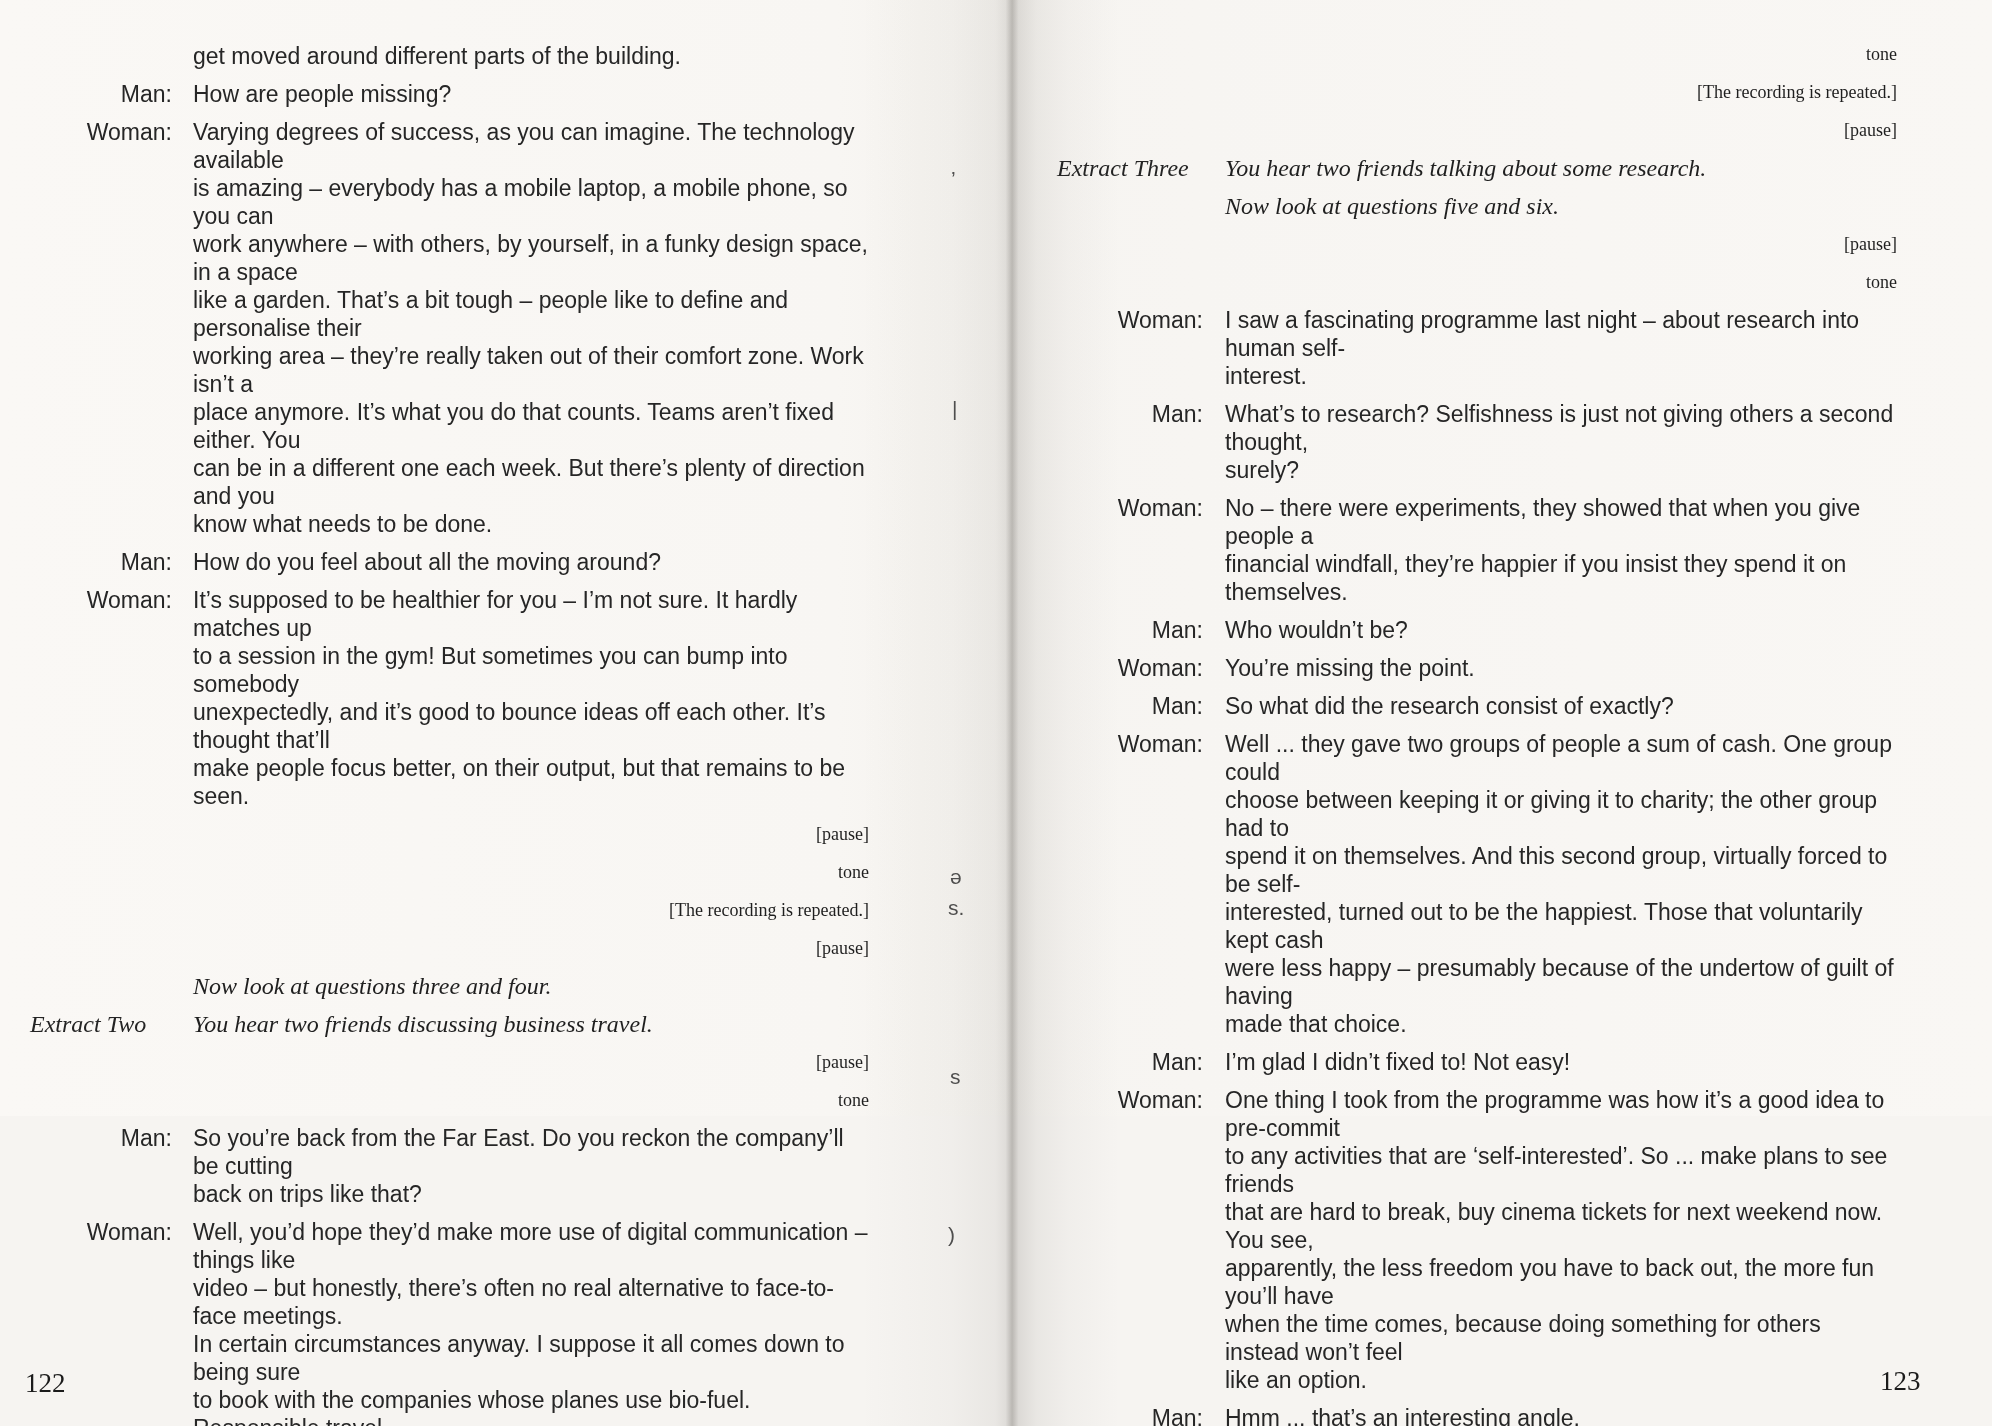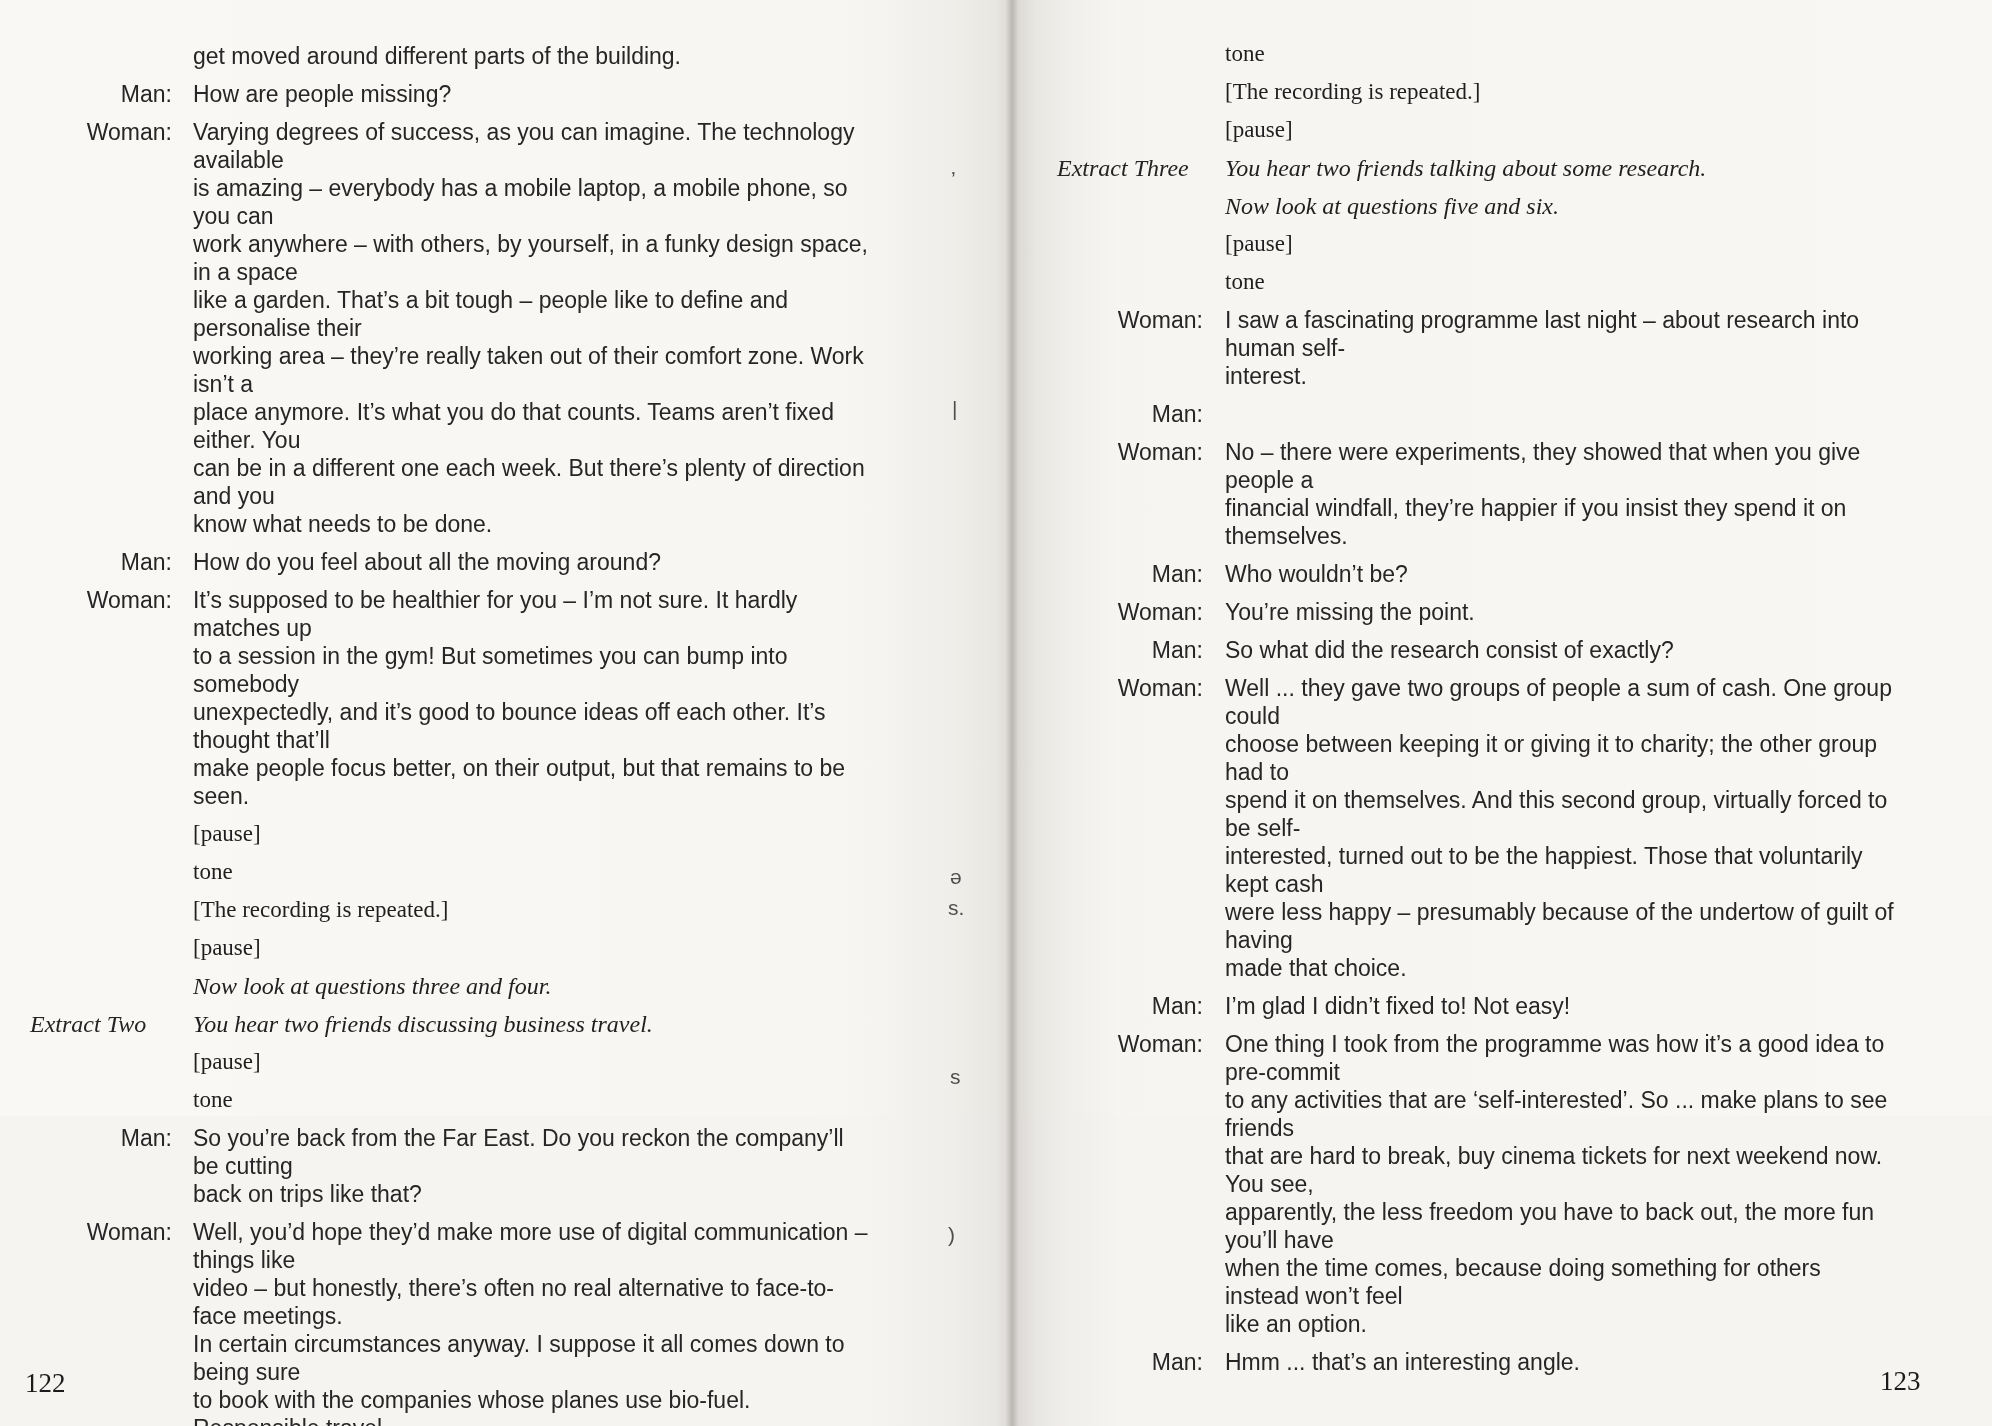--- a/index.html
+++ b/index.html
@@ -45,21 +45,21 @@
     font-family:"Liberation Serif",serif;
     font-style:italic;font-size:24px;line-height:28px;text-align:left;color:#242424;
   }
   .txt{white-space:pre-line;}
   .txt.dialogue{
     font-family:"Liberation Sans",sans-serif;
     font-size:23px;line-height:28px;color:#262626;
   }
   .txt.direction{
     font-family:"Liberation Serif",serif;
-    font-size:23px;line-height:28px;color:#1f1f1f;
+    font-size:18px;line-height:28px;color:#1f1f1f;text-align:right;
   }
   .txt.stage{
     font-family:"Liberation Serif",serif;
     font-style:italic;font-size:24px;line-height:28px;color:#1f1f1f;
   }
   .pagenum{
     position:absolute;
     font-family:"Liberation Serif",serif;
     font-size:27px;color:#1b1b1b;
   }
@@ -189,20 +189,22 @@
           <div class="lab speaker"></div>
           <div class="txt direction">tone</div>
         </div>
         <div class="row dialogue">
           <div class="lab speaker">Woman:</div>
           <div class="txt dialogue">I saw a fascinating programme last night – about research into human self-
 interest.</div>
         </div>
         <div class="row dialogue">
           <div class="lab speaker">Man:</div>
+          <div class="txt dialogue">What’s to research? Selfishness is just not giving others a second thought,
+surely?</div>
         </div>
         <div class="row dialogue">
           <div class="lab speaker">Woman:</div>
           <div class="txt dialogue">No – there were experiments, they showed that when you give people a
 financial windfall, they’re happier if you insist they spend it on themselves.</div>
         </div>
         <div class="row dialogue">
           <div class="lab speaker">Man:</div>
           <div class="txt dialogue">Who wouldn’t be?</div>
         </div>

